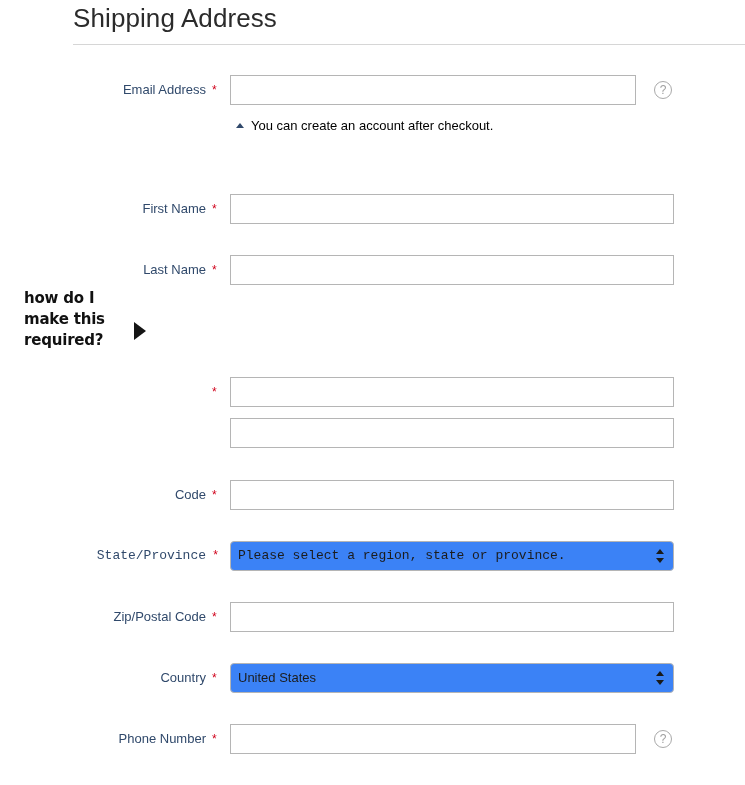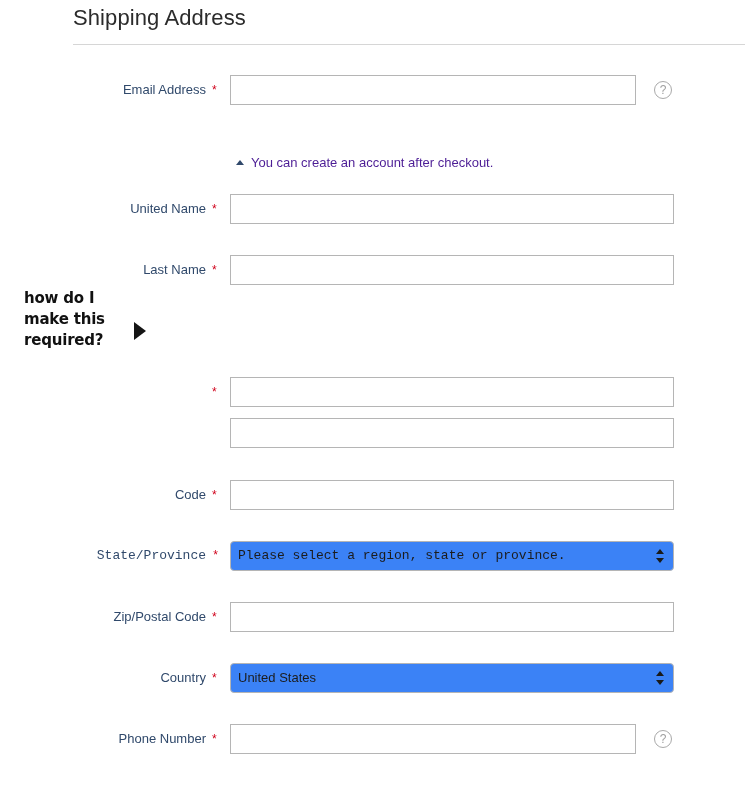--- a/index.html
+++ b/index.html
@@ -25,21 +25,21 @@
   }
 
   
   .form-header {
     position: absolute;
     left: 73px;
     top: 0;
     width: 672px;
   }
   .form-title {
-    font-size: 22px;
+    font-size: 26px;
     font-weight: 400;
     color: #2b2b2b;
     line-height: 30px;
     margin: 0;
     padding: 3px 0 0 0;
     letter-spacing: 0.1px;
   }
   .header-rule {
     position: absolute;
     left: 73px;
@@ -155,24 +155,23 @@
     bottom: 1px;
     border-top: 5px solid #1a1a1a;
   }
 
   
   .account-hint {
     position: absolute;
     left: 236px;
     top: 117px;
     font-size: 13px;
-    color: #4c1d95;
+    color: #000000;
     line-height: 18px;
     white-space: nowrap;
-    margin-top: 37px;
   }
   .hint-caret {
     display: inline-block;
     width: 0;
     height: 0;
     border-left: 4px solid transparent;
     border-right: 4px solid transparent;
     border-bottom: 5px solid #30496b;
     vertical-align: 2px;
     margin-right: 7px;
@@ -217,21 +216,21 @@
     <span class="req-star">*</span>
     <input class="text-input short" type="text" value="" style="">
     <span class="help-icon">?</span>
   </div>
 
   <div class="account-hint">
     <span class="hint-caret"></span><span>You can create an account after checkout.</span>
   </div>
 
   <div class="field-row" style="top:194px;">
-    <span class="field-label">United Name</span>
+    <span class="field-label">First Name</span>
     <span class="req-star">*</span>
     <input class="text-input" type="text" value="" style="">
   </div>
 
   <div class="field-row" style="top:255px;">
     <span class="field-label">Last Name</span>
     <span class="req-star">*</span>
     <input class="text-input" type="text" value="" style="">
   </div>
 

